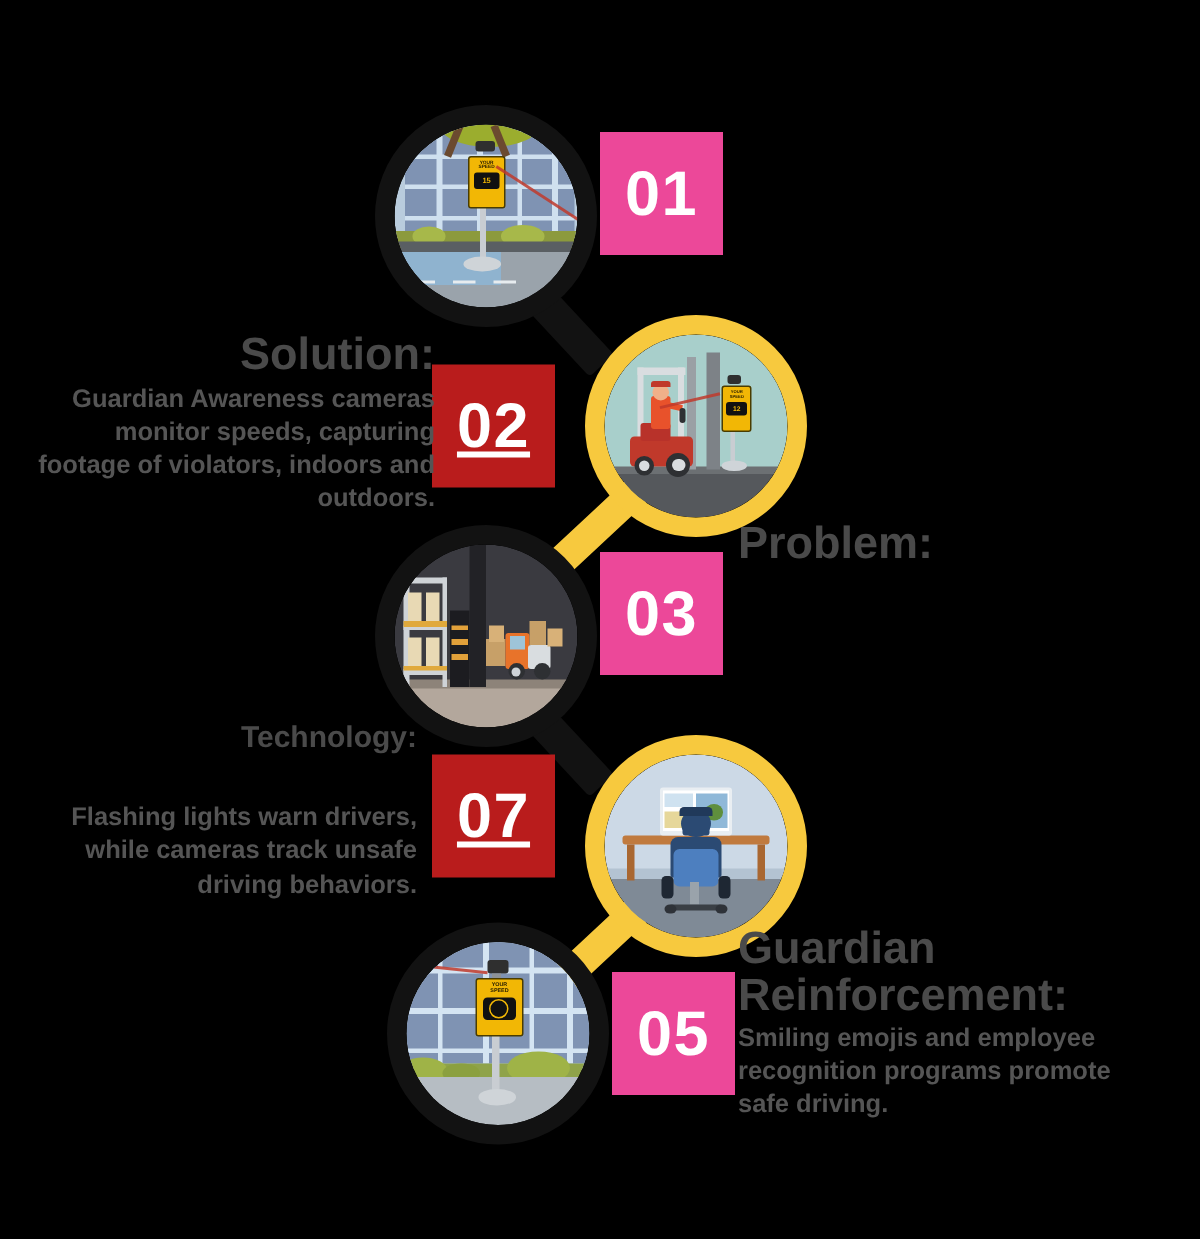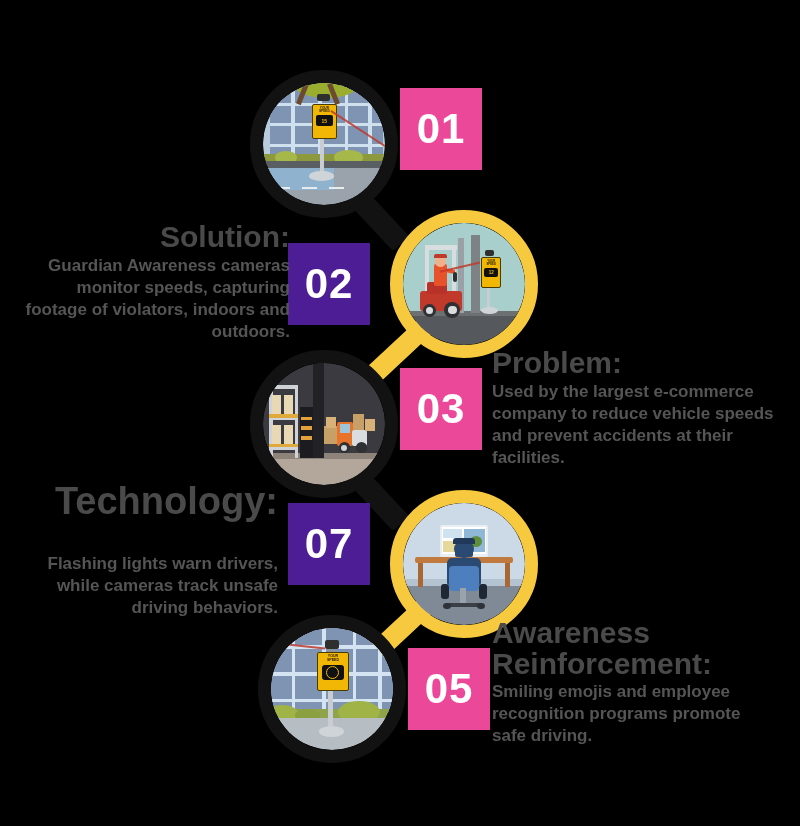--- a/index.html
+++ b/index.html
@@ -16,21 +16,21 @@
   .lens{position:absolute;border-radius:50%;z-index:3;box-sizing:border-box;
         overflow:hidden;}
   .lens.dark{border:13px solid #121212;}
   .lens.gold{border:13px solid #F7C93E;}
   .scene{position:absolute;inset:0;border-radius:50%;overflow:hidden;}
 
   
   .badge{position:absolute;z-index:4;display:flex;align-items:center;
          justify-content:center;color:#fff;font-weight:bold;letter-spacing:1px;}
   .badge.dark{background:#ec4899;}
-  .badge.gold{background:#4c1d95;}
+  .badge.gold{background:#b91c1c;text-decoration:underline;}
 
   
   .block{position:absolute;z-index:4;}
   .block .title{color:#4a4a4a;font-weight:bold;line-height:1.02;margin:0 0 2px 0;}
   .block .body{color:#555;line-height:1.30;margin:0;font-weight:bold;}
   .block.right{text-align:left;}
   .block.left{text-align:right;}
   .rect{position:absolute;}
   .circ{position:absolute;border-radius:50%;}
   .beam{position:absolute;background:#c0392b;height:1.5px;transform-origin:0 50%;
@@ -160,21 +160,20 @@
       <div class="circ" style="left:76%;top:65%;width:9%;height:9%;background:#2e3033;"></div>
       <div class="rect" style="left:74%;top:42%;width:9%;height:13%;background:#c7a068;"></div>
       <div class="rect" style="left:84%;top:46%;width:8%;height:10%;background:#d8b178;"></div>
     </div>
   </div>
   <div class="badge dark" style="left:400px;top:368px;width:82px;height:82px;font-size:42px;">
     <span>03</span>
   </div>
   <div class="block right" style="left:492px;top:348px;width:300px;">
     <p class="title" style="font-size:30px;">Problem:</p>
-    <p class="body" style="font-size:17px;max-width:288px;">Used by the largest e-commerce company to reduce vehicle speeds and prevent accidents at their facilities.</p>
   </div>
 
   <div class="lens gold" style="left:390px;top:490px;width:148px;height:148px;">
     <div class="scene">
       <div class="rect" style="left:0;top:0;width:100%;height:66%;background:#ccd9e6;"></div>
       <div class="rect" style="left:0;top:62%;width:100%;height:6%;background:#b3c3d2;"></div>
       <div class="rect" style="left:0;top:68%;width:100%;height:32%;background:#7f8a96;"></div>
       <div class="rect" style="left:10%;top:44%;width:80%;height:5%;background:#c07a3e;border-radius:2px;"></div>
       <div class="rect" style="left:12%;top:49%;width:4%;height:20%;background:#a96731;"></div>
       <div class="rect" style="left:84%;top:49%;width:4%;height:20%;background:#a96731;"></div>
@@ -194,21 +193,21 @@
       <div class="circ" style="left:33%;top:82%;width:6%;height:5%;background:#2e3238;"></div>
       <div class="circ" style="left:61%;top:82%;width:6%;height:5%;background:#2e3238;"></div>
       <div class="rect" style="left:31%;top:66%;width:7%;height:13%;background:#1e2733;border-radius:3px;"></div>
       <div class="rect" style="left:62%;top:66%;width:7%;height:13%;background:#1e2733;border-radius:3px;"></div>
     </div>
   </div>
   <div class="badge gold" style="left:288px;top:503px;width:82px;height:82px;font-size:42px;">
     <span>07</span>
   </div>
   <div class="block left" style="left:10px;top:482px;width:268px;">
-    <p class="title" style="font-size:38px;">Technology:</p>
+    <p class="title" style="font-size:20px;">Technology:</p>
     <p class="body" style="font-size:17px;margin-top:32px;">Flashing lights warn drivers, while cameras track unsafe driving behaviors.</p>
   </div>
 
   <div class="lens dark" style="left:258px;top:615px;width:148px;height:148px;">
     <div class="scene">
       <div class="rect" style="left:0;top:0;width:100%;height:70%;background:#b9ccdd;"></div>
       <div class="rect" style="left:0;top:0;width:100%;height:66%;background:#7f93b3;"></div>
       <div class="rect" style="left:0;top:14%;width:100%;height:3%;background:#d4e4f2;"></div>
       <div class="rect" style="left:0;top:36%;width:100%;height:3%;background:#d4e4f2;"></div>
       <div class="rect" style="left:0;top:58%;width:100%;height:3%;background:#d4e4f2;"></div>
@@ -231,17 +230,17 @@
           <div class="circ" style="position:relative;width:11px;height:11px;border:1.4px solid #F2B705;background:transparent;"></div>
         </div>
       </div>
       <div class="beam" style="left:44%;top:16%;width:52%;transform:rotate(186deg);"></div>
     </div>
   </div>
   <div class="badge dark" style="left:408px;top:648px;width:82px;height:82px;font-size:42px;">
     <span>05</span>
   </div>
   <div class="block right" style="left:492px;top:618px;width:300px;">
-    <p class="title" style="font-size:30px;max-width:232px;">Awareness Reinforcement:</p>
+    <p class="title" style="font-size:30px;max-width:232px;">Guardian Reinforcement:</p>
     <p class="body" style="font-size:17px;max-width:262px;">Smiling emojis and employee recognition programs promote safe driving.</p>
   </div>
 
 </div>
 
 </body></html>

